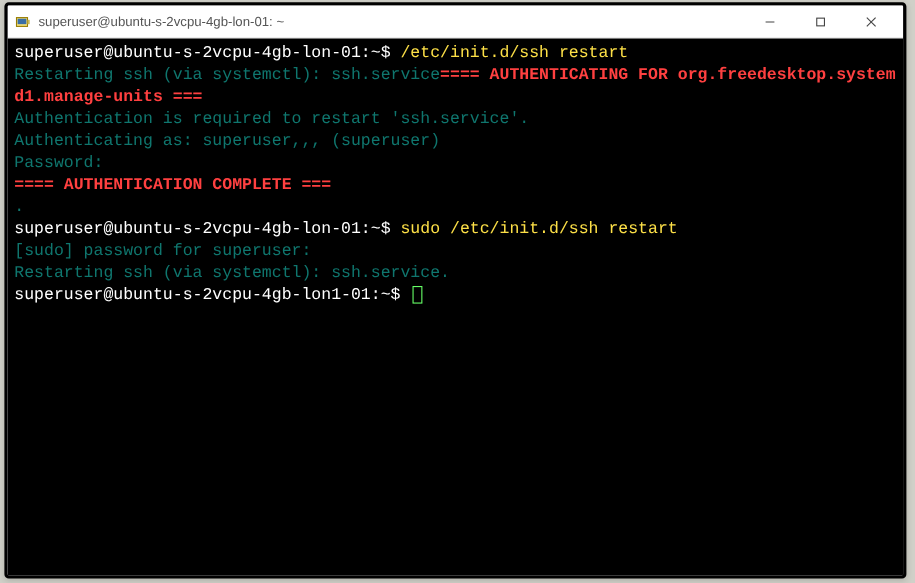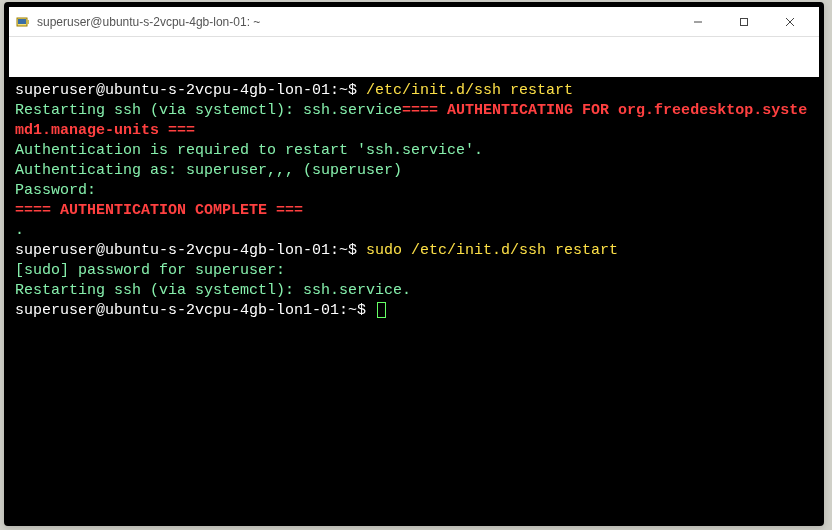--- a/index.html
+++ b/index.html
@@ -12,27 +12,26 @@
       font-family: "Segoe UI", Tahoma, sans-serif;
       width: 832px;
       height: 530px;
       overflow: hidden;
     }
     .window {
       width: 820px;
       height: 524px;
       margin: 2px 4px;
       background: #fff;
-      border: 5px solid #000000;
+      border: 3px solid #000000;
       border-radius: 4px;
       box-shadow: 0 2px 6px rgba(0,0,0,0.15);
       display: flex;
       flex-direction: column;
       overflow: hidden;
-      gap: 40px;
     }
     .titlebar {
       height: 30px;
       background: #ffffff;
       display: flex;
       align-items: center;
       padding: 0 6px;
       border-bottom: 1px solid #e0e0e0;
     }
     .titlebar .app-icon {
@@ -82,21 +81,21 @@
       display: block;
     }
     .prompt {
       color: #ffffff;
       font-family: Liberation Mono, monospace;
     }
     .cmd {
       color: #fde047;
     }
     .text {
-      color: #86efac;
+      color: #0f766e;
     }
     .red {
       color: #ff4040;
       font-weight: bold;
     }
     .cursor {
       display: inline-block;
       width: 9px;
       height: 16px;
       border: 1px solid #66ff66;

